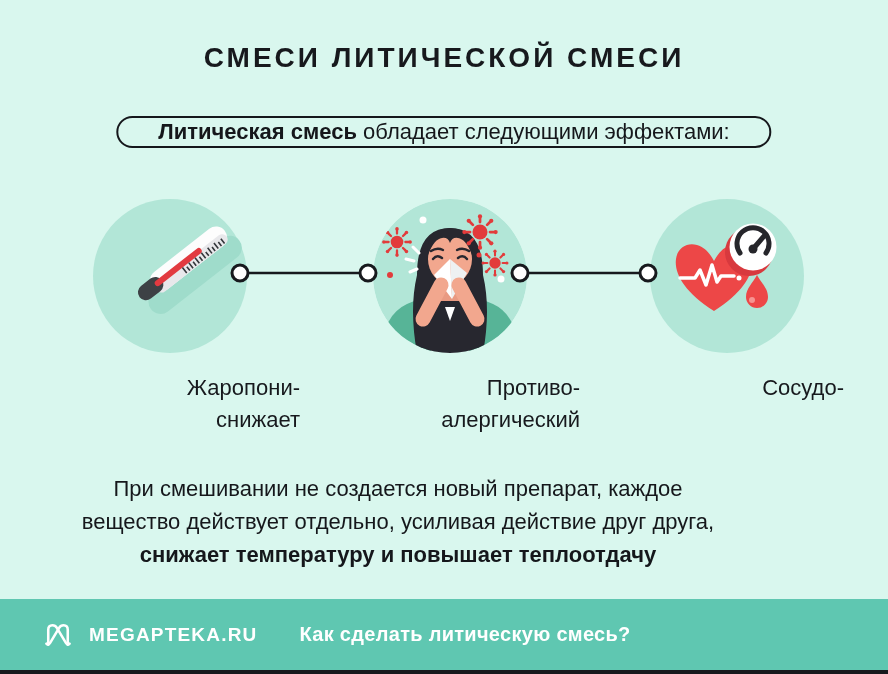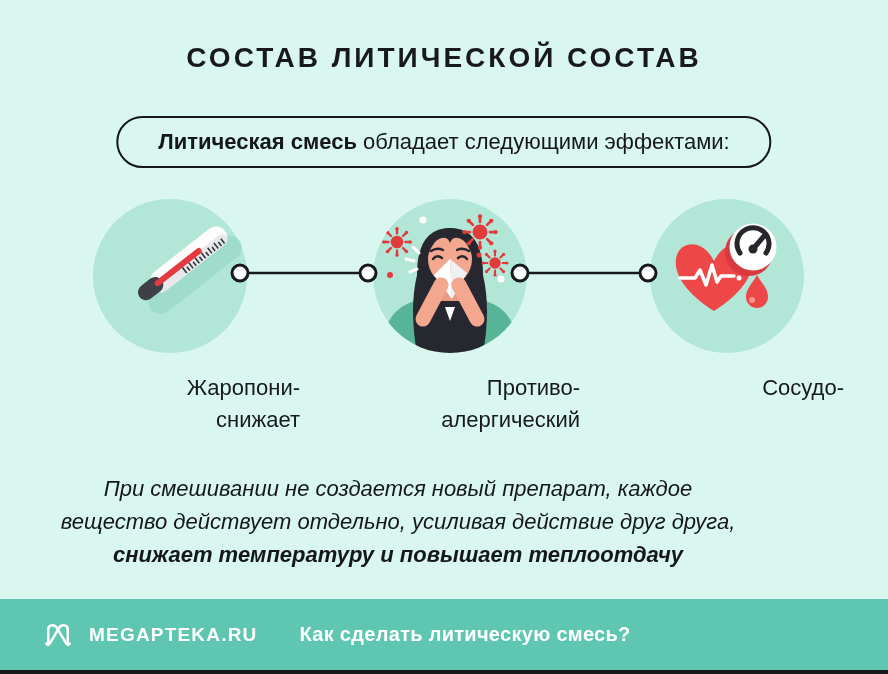--- a/index.html
+++ b/index.html
@@ -9,54 +9,54 @@
     font-family:"Liberation Sans", sans-serif;
     -webkit-font-smoothing:antialiased;
   }
   .title{
     position:absolute;top:42px;left:0;width:888px;text-align:center;
     font-size:28px;font-weight:bold;letter-spacing:3px;color:#17191d;
   }
   .pill{
     position:absolute;top:116px;left:50%;transform:translateX(-50%);
     border:2.5px solid #15171b;border-radius:28px;
-    padding:11px 40px;font-size:22px;white-space:nowrap;background:transparent;
+    padding:1px 40px;font-size:22px;white-space:nowrap;background:transparent;
   }
   .pill b{font-weight:bold}
   .fx-circle{
     position:absolute;top:199px;width:154px;height:154px;border-radius:50%;
   }
   .fx-circle svg{display:block}
   #c1{left:93px}#c2{left:373px}#c3{left:650px}
   .connectors{position:absolute;left:0;top:0;pointer-events:none}
   .fx-label{
     position:absolute;top:372px;width:260px;text-align:right;
     font-size:22px;line-height:32px;color:#17191d;
   }
   #l1{left:40px}#l2{left:320px}#l3{left:584px}
   .desc{
     position:absolute;top:472px;left:0;width:796px;text-align:center;
-    font-size:22px;line-height:33px;color:#15171b;font-style:italic;
+    font-size:22px;line-height:33px;color:#15171b;
   }
   .desc .bold{font-weight:bold}
   .footer{
     position:absolute;left:0;top:599px;width:888px;height:71px;
     background:#5fc7b1;display:flex;align-items:center;color:#ffffff;text-align:center;
   }
   .footer .logo{margin-left:43px;width:30px;height:30px}
   .footer .brand{margin-left:16px;font-size:19px;font-weight:bold;letter-spacing:1.2px}
   .footer .question{margin-left:42px;font-size:20px;font-weight:bold;letter-spacing:.3px}
   .bottom-strip{
     position:absolute;left:0;top:670px;width:888px;height:4px;background:#17191d;
   }
 </style>
 </head>
 <body>
 
-<div class="title">СОСТАВ ЛИТИЧЕСКОЙ СОСТАВ</div>
+<div class="title">СМЕСИ ЛИТИЧЕСКОЙ СМЕСИ</div>
 
 <div class="pill">
   <b>Литическая смесь</b><span> обладает следующими эффектами:</span>
 </div>
 
 <div class="fx-circle" id="c1">
   <span>
   <svg width="154" height="154" viewBox="0 0 154 154">
     <circle cx="77" cy="77" r="77" fill="#b2e6d7"></circle>
     <g transform="translate(8,11) rotate(-38 77 77)">

